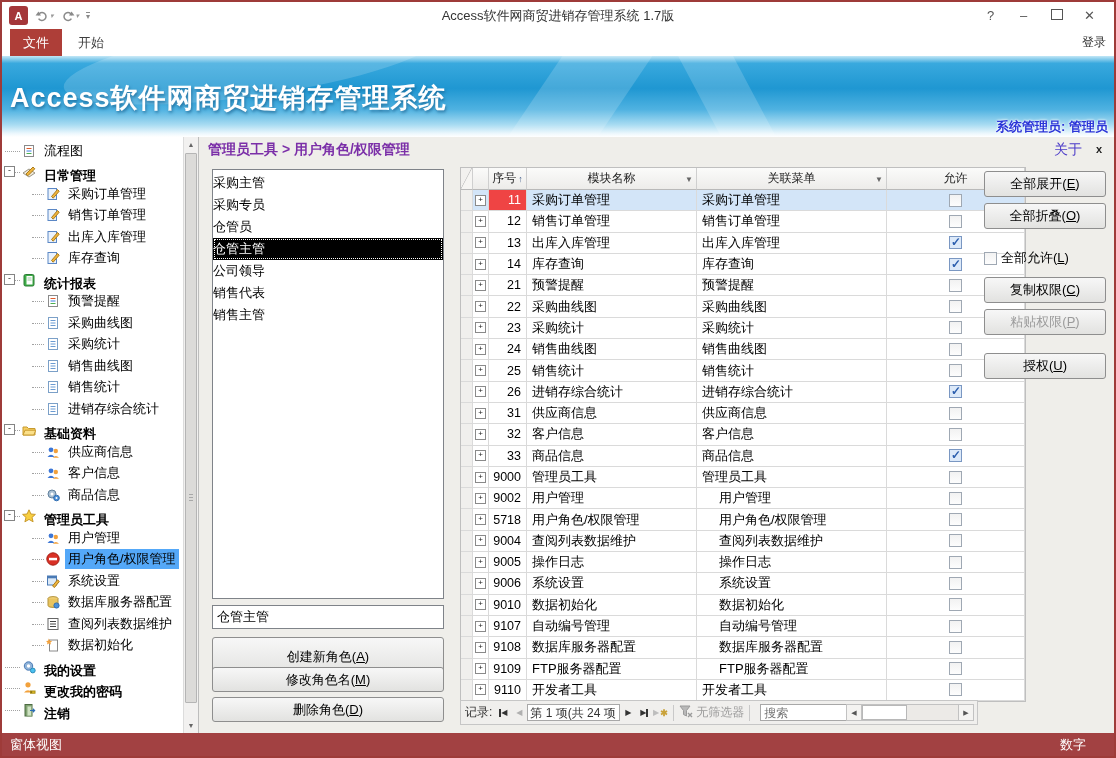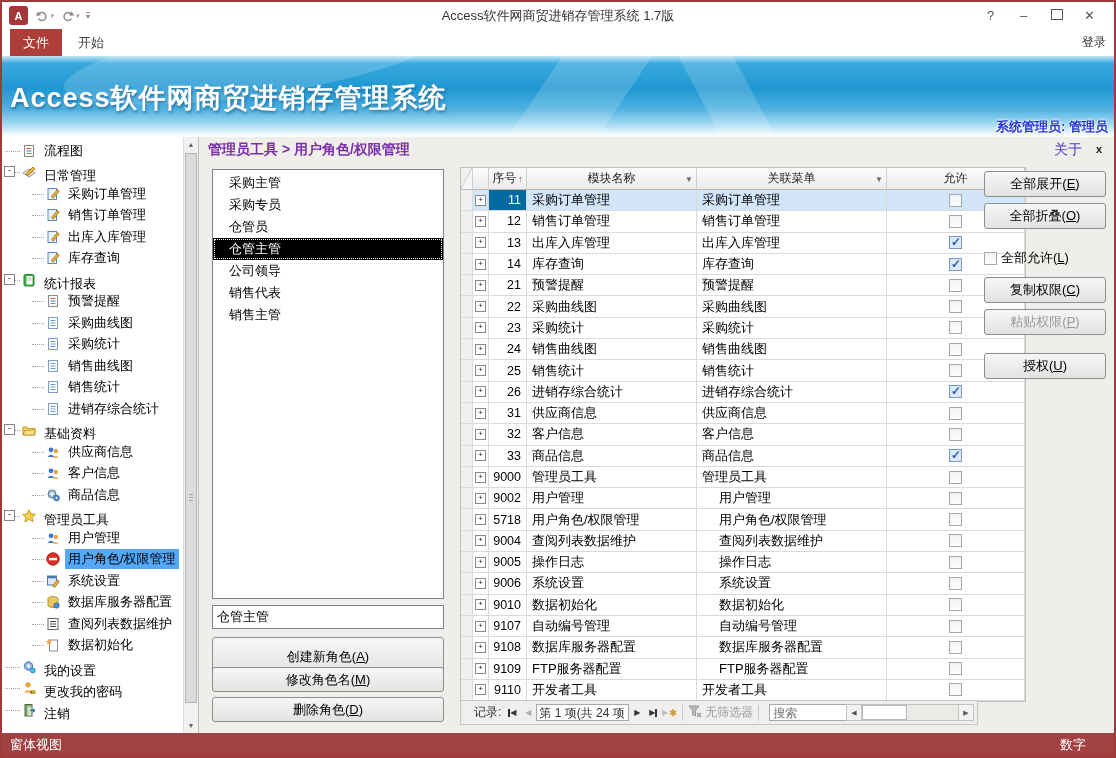--- a/index.html
+++ b/index.html
@@ -50,38 +50,38 @@
   .titem.l0{padding-left:20px;}
   .titem.l1{padding-left:44px;}
   .titem::before{content:"";position:absolute;top:50%;border-top:1px dotted #a2a2a2;}
   .titem.l0::before{left:3px;width:15px;}
   .titem.l1::before{left:30px;width:12px;}
   .texp{position:absolute;left:2px;top:50%;margin-top:-6px;width:9px;height:9px;border:1px solid #848484;background:#fff;
         font-size:9px;line-height:7px;text-align:center;color:#333;z-index:2;}
   .ticon{width:14px;height:14px;margin-right:5px;flex:0 0 auto;}
   .ticon svg{display:block;}
   .tlabel{padding:1px 3px;}
-  .titem.bold .tlabel{font-weight:normal;margin-top:8px;}
+  .titem.bold .tlabel{font-weight:bold;margin-top:8px;}
   .titem.sel .tlabel{background:#54a8f8;color:#000;}
   .vscroll{position:absolute;right:0;top:0;bottom:0;width:15px;background:#f2f1f0;border-left:1px solid #dcdcdc;box-sizing:border-box;}
   .sarr{position:absolute;left:0;width:14px;height:15px;font-size:7px;color:#666;text-align:center;line-height:15px;}
   .sarr.up{top:0;} .sarr.down{bottom:0;}
   .sthumb{position:absolute;left:1px;right:1px;top:16px;bottom:30px;background:#dcdbd9;border:1px solid #b5b5b5;border-radius:1px;}
   .sthumb::after{content:"";position:absolute;left:3px;right:3px;top:62%;height:8px;
         background:repeating-linear-gradient(180deg,#a8a8a8 0 1px,transparent 1px 3px);}
 
   
   .crumb{position:absolute;left:206px;top:4px;font-size:14px;font-weight:bold;color:#7b2fa8;}
   .about{position:absolute;right:32px;top:4px;font-size:14px;color:#4b3bc8;cursor:pointer;}
   .chx{position:absolute;right:12px;top:6px;font-size:11px;font-weight:bold;color:#222;cursor:pointer;}
 
   
   .rolesbox{position:absolute;left:210px;top:32px;width:232px;height:430px;background:#fff;border:1px solid #7f8389;
             box-sizing:border-box;padding-top:2px;}
-  .ritem{height:22px;line-height:22px;padding-left:16px;font-size:13px;color:#000;cursor:default;}
+  .ritem{height:22px;line-height:22px;padding-left:0;font-size:13px;color:#000;cursor:default;}
   .ritem.sel{background:#000;color:#fff;outline:1px dotted #fff;outline-offset:-2px;}
   .roleinput{position:absolute;left:210px;top:468px;width:232px;height:24px;box-sizing:border-box;border:1px solid #7f8389;
              font-size:13px;padding:0 4px;background:#fff;font-family:inherit;color:#000;}
   .pbtn{box-sizing:border-box;border:1px solid #8e8e8e;border-radius:3px;background:linear-gradient(#f7f7f7,#e2e2e0);
         font-size:13px;color:#000;font-family:inherit;cursor:default;}
   .pbtn.dis{color:#9b9b9b;}
   .b1{position:absolute;left:210px;top:500px;width:232px;height:40px;}
   .b2{position:absolute;left:210px;top:530px;width:232px;height:25px;}
   .b3{position:absolute;left:210px;top:560px;width:232px;height:25px;}
 
@@ -97,31 +97,31 @@
   .cw-sel{width:12px;} .cw-exp{width:16px;} .cw-seq{width:38px;} .cw-mod{width:170px;} .cw-menu{width:190px;} .cw-allow{flex:1;}
   .trow{display:flex;height:21.3px;}
   .tc{box-sizing:border-box;border-right:1px solid #dadada;border-bottom:1px solid #dadada;font-size:13px;
       display:flex;align-items:center;color:#000;}
   .tc.rsel{background:#f0efed;}
   .tc.seq{justify-content:flex-end;padding-right:5px;font-size:12.5px;}
   .tc.mod,.tc.menu{padding-left:5px;white-space:nowrap;overflow:hidden;}
   .tc.menu.ind{padding-left:22px;}
   .tc.allow{justify-content:center;}
   .trow.selrow .tc:not(.rsel){background:#d3e5f8;}
-  .trow.selrow .tc.seq{background:#0369a1;color:#fff;text-align:center;}
+  .trow.selrow .tc.seq{background:#ef4444;color:#fff;text-align:center;}
   .expb{width:9px;height:9px;border:1px solid #8a8a8a;background:#fff;font-size:8px;line-height:7px;text-align:center;
         color:#222;margin:auto;}
   .ckb{width:13px;height:13px;border:1px solid #9fa8b3;background:linear-gradient(#f2f2f2,#fdfdfd);position:relative;
        box-sizing:border-box;display:inline-block;}
   .ckb.on{border-color:#7a97c2;background:#dce9f9;}
   .ckb.on::after{content:"\2713";position:absolute;left:1px;top:-2px;font-size:12px;font-weight:bold;color:#2b5eae;}
 
   
   .recnav{position:absolute;left:0;top:533px;width:518px;height:25px;background:#f0efed;border:1px solid #c6c6c6;
-          box-sizing:border-box;display:flex;align-items:center;font-size:12px;color:#333;padding-left:13px;}
+          box-sizing:border-box;display:flex;align-items:center;font-size:12px;color:#333;padding-left:4px;}
   .rlabel{margin-right:3px;}
   .nbtn{width:16px;height:17px;display:inline-flex;align-items:center;justify-content:center;font-size:8px;color:#333;}
   .nbtn .bar{width:2px;height:8px;background:#333;display:inline-block;}
   .nbtn.gray{color:#b0b0b0;}
   .nbtn.new{color:#bdbdbd;} .nbtn.new b{color:#c9a23a;font-size:9px;margin-left:1px;}
   .posbox{min-width:93px;height:17px;background:#fff;border:1px solid #a8a8a8;font-size:12px;line-height:16px;
           padding:0 2px;box-sizing:border-box;white-space:nowrap;}
   .sep{width:1px;height:16px;background:#c9c9c9;margin:0 5px;}
   .nofilter{color:#9b9b9b;margin-left:3px;white-space:nowrap;}
   .searchbox{width:88px;height:17px;border:1px solid #a8a8a8;font-size:12px;padding:0 3px;margin-left:5px;

